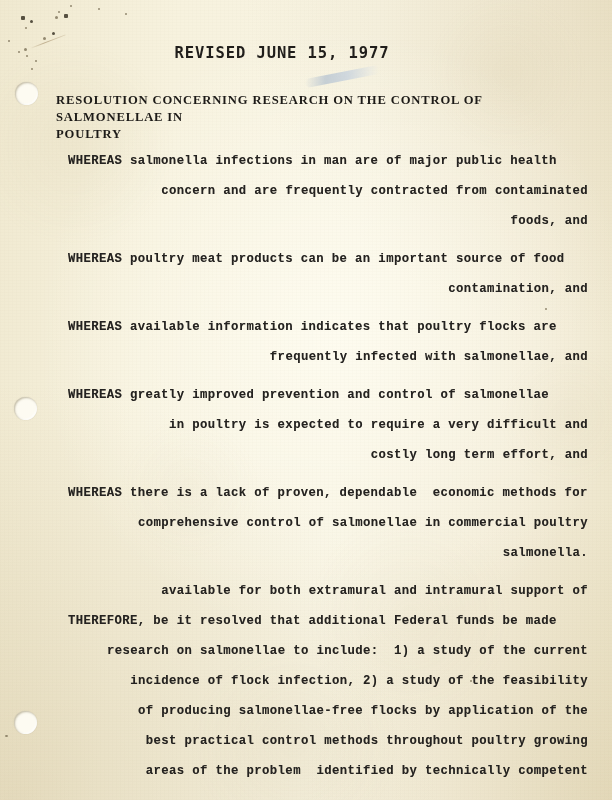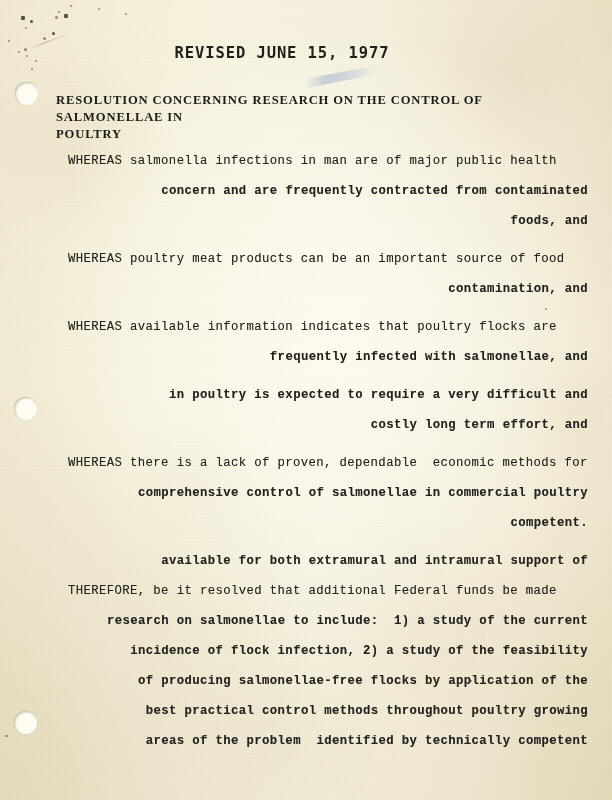--- a/index.html
+++ b/index.html
@@ -136,21 +136,21 @@
     white-space: pre;
     font-size: 12.3px;
     line-height: 30px;
     letter-spacing: 0.38px;
     font-weight: 700;
     color: #242220;
     text-shadow: 0 0 0.5px rgba(40,36,30,0.35);
   }
   .line.indent { padding-left: 37px; text-align: right; }
 
-  .hang { font-weight: 400; }
+  .hang { font-weight: 700; }
 </style>
 </head>
 <body>
 
 <div class="page">
 
   <div class="grain"></div>
   <div class="mottle"></div>
 
   <div class="hole" style="left:15px;  top:82px;  width:23px; height:23px;"></div>
@@ -201,28 +201,29 @@
       <div class="line hang">WHEREAS poultry meat products can be an important source of food</div>
       <div class="line indent">contamination, and</div>
     </div>
 
     <div class="para">
       <div class="line hang">WHEREAS available information indicates that poultry flocks are</div>
       <div class="line indent">frequently infected with salmonellae, and</div>
     </div>
 
     <div class="para">
+      <div class="line hang">WHEREAS greatly improved prevention and control of salmonellae</div>
       <div class="line indent">in poultry is expected to require a very difficult and</div>
       <div class="line indent">costly long term effort, and</div>
     </div>
 
     <div class="para">
       <div class="line hang">WHEREAS there is a lack of proven, dependable  economic methods for</div>
       <div class="line indent">comprehensive control of salmonellae in commercial poultry</div>
-      <div class="line indent">competent.</div>
+      <div class="line indent">salmonella.</div>
     </div>
 
     <div class="para">
       <div class="line indent">available for both extramural and intramural support of</div>
       <div class="line hang">THEREFORE, be it resolved that additional Federal funds be made</div>
       <div class="line indent">research on salmonellae to include:  1) a study of the current</div>
       <div class="line indent">incidence of flock infection, 2) a study of the feasibility</div>
       <div class="line indent">of producing salmonellae-free flocks by application of the</div>
       <div class="line indent">best practical control methods throughout poultry growing</div>
       <div class="line indent">areas of the problem  identified by technically competent</div>

